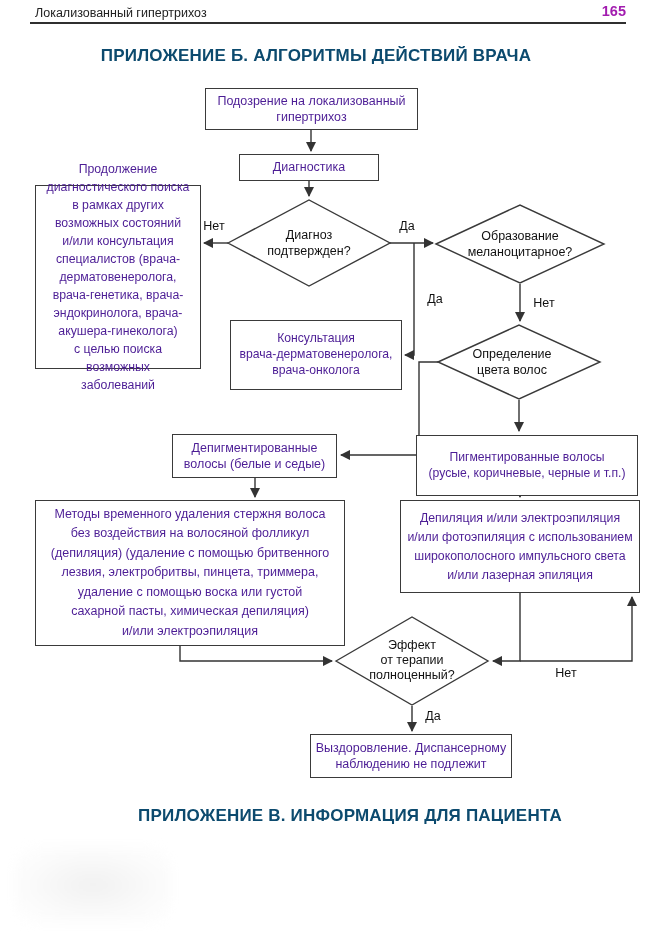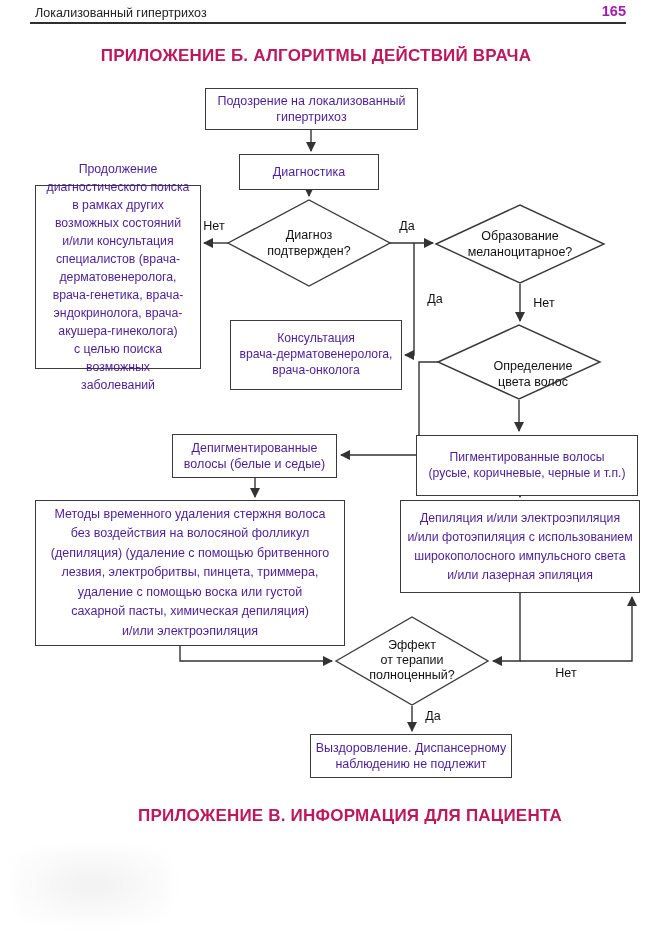--- a/index.html
+++ b/index.html
@@ -6,21 +6,21 @@
   .page {
     position:relative; width:656px; height:948px; background:#ffffff;
     font-family:"Liberation Sans", sans-serif; color:#111; overflow:hidden;
     outline:1px solid #e3e3e3;
   }
   .hdr-title { position:absolute; left:35px; top:6px; font-size:12.5px; color:#222; }
   .hdr-num   { position:absolute; right:30px; top:3px; font-size:14.5px; font-weight:700; color:#a21caf; }
   .hdr-rule  { position:absolute; left:30px; top:22px; width:596px; height:2px; background:#2f2f2f; }
   .big-title {
     position:absolute; left:0; width:632px; text-align:center;
-    font-size:17px; font-weight:700; letter-spacing:0.2px; color:#be185d;
+    font-size:17px; font-weight:700; letter-spacing:0.2px; color:#0c4a6e;
   }
   .title-b { top:46px; }
   .title-v { top:806px;padding-left:34px; }
   .node {
     position:absolute; box-sizing:border-box; border:1.4px solid #3a3a3a; background:#fff;
     display:flex; align-items:center; justify-content:center; text-align:center;
     white-space:pre-line; font-size:12.5px; line-height:1.3; padding:2px 4px; color:#4c1d95;
   }
   .dtext {
     position:absolute; text-align:center; white-space:pre-line;
@@ -71,21 +71,21 @@
       <polyline points="180,646 180,661 332,661" marker-end="url(#arr)"></polyline>
       <polyline points="520,593 520,661 493,661" marker-end="url(#arr)"></polyline>
       <polyline points="520,661 632,661 632,597" marker-end="url(#arr)"></polyline>
       <line x1="412" y1="706" x2="412" y2="731" marker-end="url(#arr)"></line>
     </g>
   </svg>
 
   <div class="node" style="left:205px; top:88px; width:213px; height:42px;">Подозрение на локализованный
 гипертрихоз</div>
 
-  <div class="node" style="left:239px; top:154px; width:140px; height:36px;">Диагностика</div>
+  <div class="node" style="left:239px; top:154px; width:140px; height:27px;">Диагностика</div>
 
   <div class="node" style="left:35px; top:185px; width:166px; height:184px; font-size:12.3px; line-height:18px;">Продолжение
 диагностического поиска
 в рамках других
 возможных состояний
 и/или консультация
 специалистов (врача-
 дерматовенеролога,
 врача-генетика, врача-
 эндокринолога, врача-
@@ -117,21 +117,21 @@
 широкополосного импульсного света
 и/или лазерная эпиляция</div>
 
   <div class="node" style="left:310px; top:734px; width:202px; height:44px;">Выздоровление. Диспансерному
 наблюдению не подлежит</div>
 
   <div class="dtext" style="left:249px; top:227px; width:120px;">Диагноз
 подтвержден?</div>
   <div class="dtext" style="left:445px; top:228px; width:150px;">Образование
 меланоцитарное?</div>
-  <div class="dtext" style="left:473px; top:346px; width:120px;margin-top:12px;">Определение
+  <div class="dtext" style="left:452px; top:346px; width:120px;">Определение
 цвета волос</div>
   <div class="dtext" style="left:352px; top:638px; width:120px; line-height:15px;">Эффект
 от терапии
 полноценный?</div>
 
   <div class="elabel" style="left:196px; top:219px; width:36px;">Нет</div>
   <div class="elabel" style="left:392px; top:219px; width:30px;">Да</div>
   <div class="elabel" style="left:420px; top:292px; width:30px;">Да</div>
   <div class="elabel" style="left:526px; top:296px; width:36px;">Нет</div>
   <div class="elabel" style="left:548px; top:666px; width:36px;">Нет</div>

